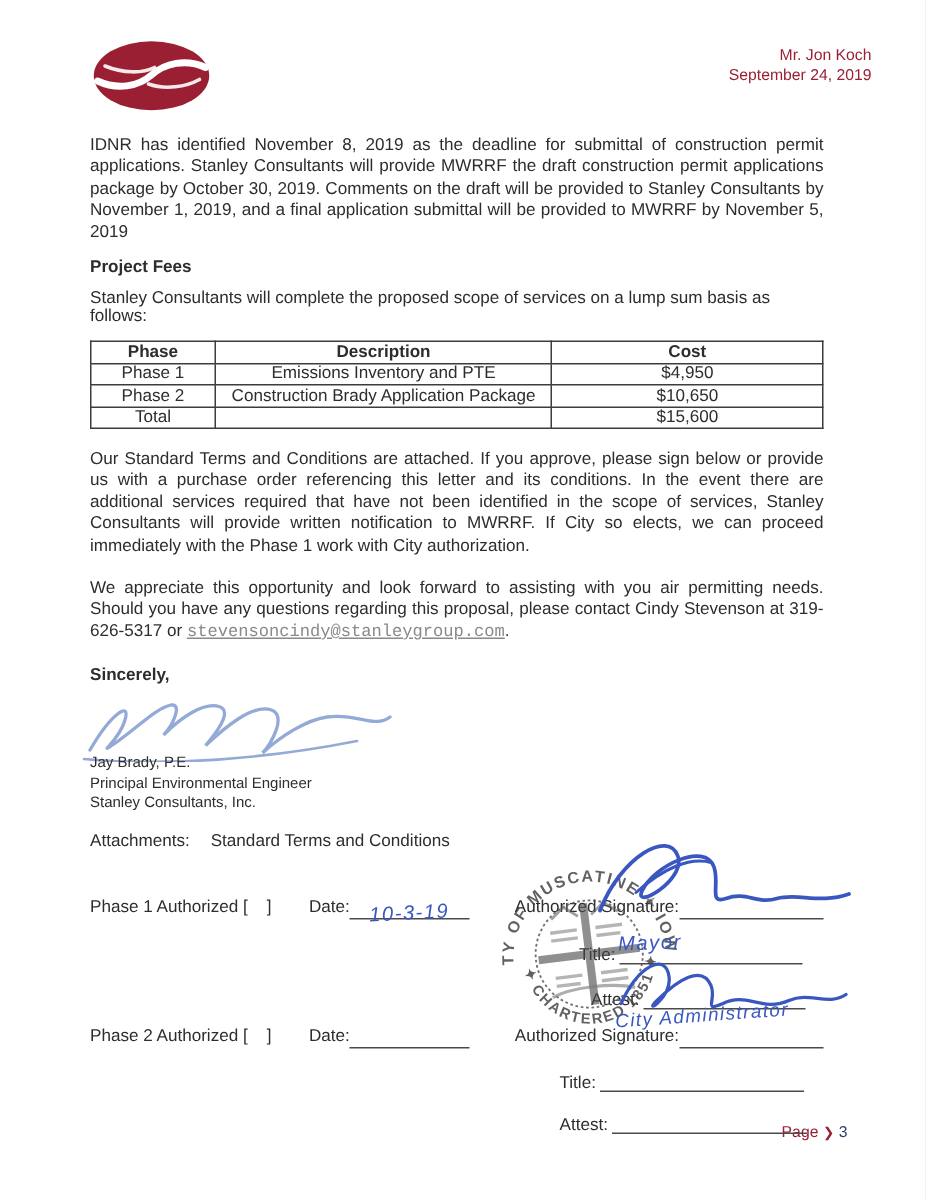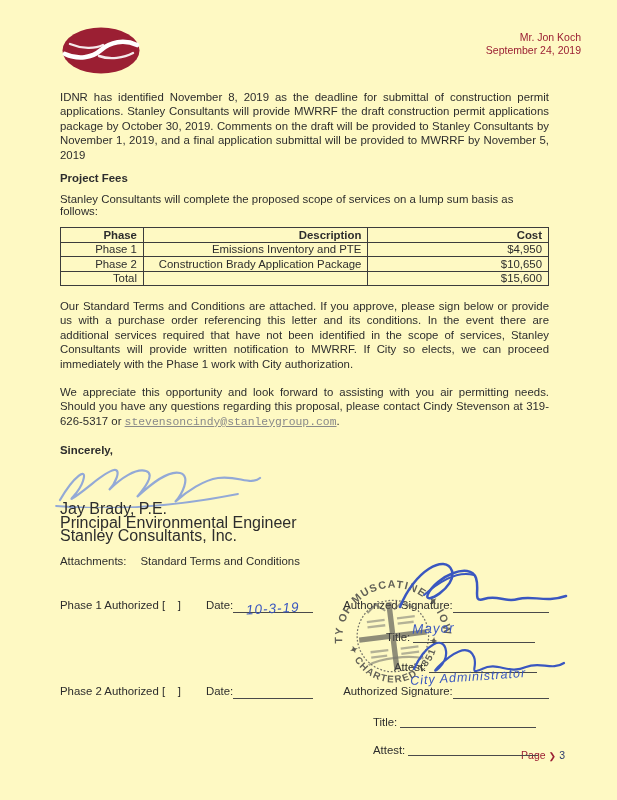--- a/index.html
+++ b/index.html
@@ -1,36 +1,36 @@
 <!DOCTYPE html>
 <html><head>
 <meta charset="utf-8">
 <style>
   html,body{margin:0;padding:0;background:#e8e8e8;}
-  .page{position:relative;width:617px;height:800px;background:#fef9c3;margin:0 auto;
+  .page{position:relative;width:617px;height:800px;background:#ffffff;margin:0 auto;
         font-family:"Liberation Sans", sans-serif;color:#2d2d2d;overflow:hidden;}
   
   .logo{position:absolute;left:62px;top:27px;}
   .recipient{position:absolute;right:36px;top:31px;text-align:right;
              color:#9b1f33;font-size:10.5px;line-height:13px;}
   
   .content{position:absolute;left:60px;top:90px;width:489px;}
   .para{font-size:11.4px;line-height:14.4px;text-align:justify;margin:0;}
   .heading{font-size:11.4px;font-weight:bold;margin:10px 0 0 0;}
   .intro{font-size:11.4px;margin:9px 0 0 0;}
   table.fees{margin-top:10px;width:100%;border-collapse:collapse;font-size:11.4px;}
-  table.fees th, table.fees td{border:1.2px solid #3c3c3c;padding:0.5px 6px;text-align:right;
+  table.fees th, table.fees td{border:1.2px solid #3c3c3c;padding:0.5px 6px;text-align:center;
        font-weight:normal;line-height:12.5px;}
   table.fees th{font-weight:bold;}
   .col-phase{width:17%;} .col-desc{width:46%;} .col-cost{width:37%;}
   .mt13{margin-top:13px;} .mt14{margin-top:14px;}
   .email-link{color:#8a8a8a;text-decoration:underline;font-family:Liberation Mono, monospace;}
   .closing{font-size:11.4px;margin-top:15px;font-weight:bold;}
   .jay-sig{display:block;margin:0 0 -8px -8px;}
-  .nameblock{font-size:16px;line-height:13.6px;margin-top:2px;}
+  .nameblock{font-size:10px;line-height:13.6px;margin-top:2px;}
   .attach{font-size:11.4px;margin-top:12px;}
   .attach .gap{display:inline-block;width:14px;}
   
   .auth{position:relative;height:215px;margin-top:10px;font-size:11.4px;}
   .auth-row{position:absolute;left:0;width:100%;display:flex;}
   .u-line{display:inline-block;border-bottom:1px solid #4a4a4a;height:13px;}
   .date-label{margin-left:13px;padding-left:12px;}
   .date-line{width:80px;text-align:center;position:relative;}
   .sig-label{margin-left:30px;}
   .sig-line{flex:1;}

